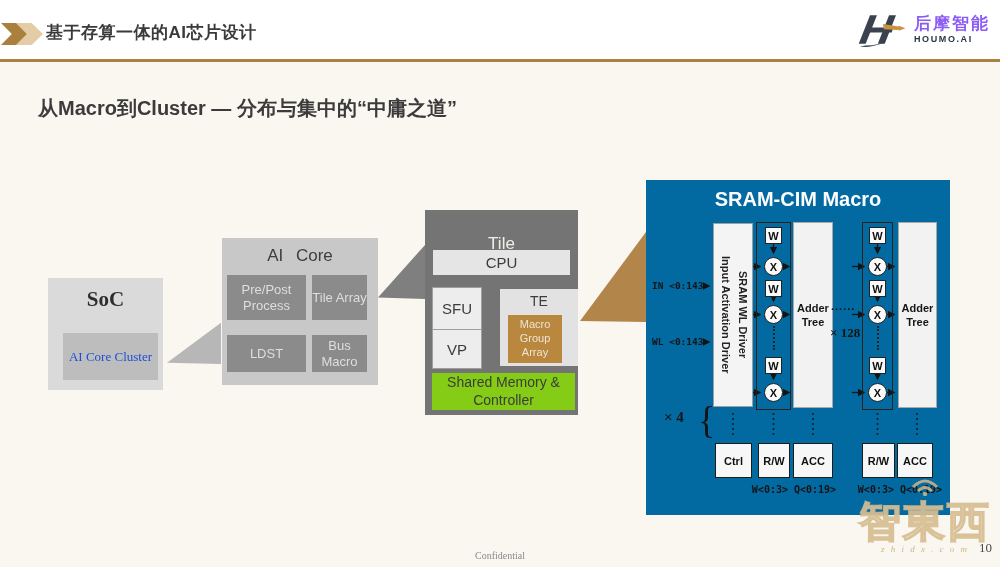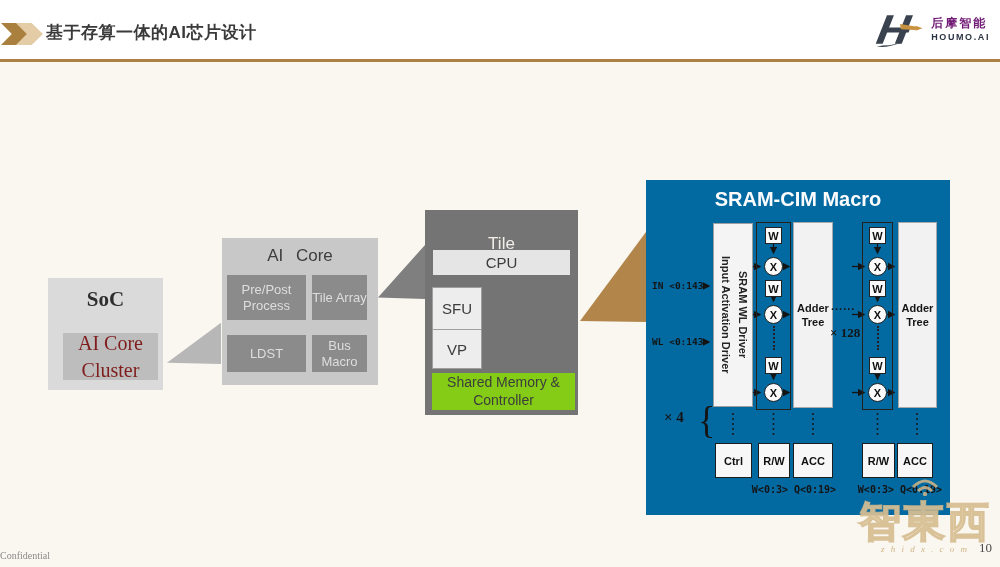--- a/index.html
+++ b/index.html
@@ -7,33 +7,33 @@
   .slide { position:relative; width:1000px; height:567px; background:#faf6f0; overflow:hidden; }
 
   
   .header { position:absolute; left:0; top:0; width:1000px; height:62px; background:#ffffff; border-bottom:3px solid #ab8243; }
   .chev { position:absolute; top:23px; width:27px; height:22px; clip-path:polygon(0 0,58% 0,100% 50%,58% 100%,0 100%,40% 50%); }
   .chev1 { left:1px; background:#aa803f; }
   .chev2 { left:16px; background:#e4cda6; }
   .header-title { position:absolute; left:46px; top:21px; font-size:17px; font-weight:bold; color:#3a3a3a; letter-spacing:0.5px; }
   .logo { position:absolute; right:10px; top:9px; display:flex; align-items:center; gap:5px; }
   .logo-text { display:flex; flex-direction:column; line-height:1.1; }
-  .logo-name { font-size:12px; font-weight:bold; color:#701a75; letter-spacing:2px; }
+  .logo-name { font-size:17px; font-weight:bold; color:#8b5cf6; letter-spacing:2px; }
   .logo-domain { font-size:9px; font-weight:bold; color:#2b3542; letter-spacing:1.6px; margin-top:2px; }
 
   .subtitle { position:absolute; left:38px; top:95px; font-size:20px; font-weight:bold; color:#3b3b3b; }
 
   
   .abs { position:absolute; }
   .ctr { display:flex; align-items:center; justify-content:center; text-align:center; }
 
   
   .soc { left:48px; top:278px; width:115px; height:112px; background:#dadada; }
   .soc-title { margin-top:9px; text-align:center; font-family:"Liberation Serif", serif; font-weight:bold; font-size:21px; color:#2e2e2e; }
-  .soc-cluster { position:absolute; left:15px; top:55px; width:95px; height:47px; background:#bdbdbd; font-family:"Liberation Serif", serif; font-size:20px; color:#7f1d1d; line-height:1.35; }
+  .soc-cluster { position:absolute; left:15px; top:55px; width:95px; height:47px; background:#bdbdbd; font-family:"Liberation Serif", serif; font-size:13px; color:#1d4ed8; line-height:1.35; }
   .wedge1 { left:167px; top:322px; width:54px; height:42px; background:#b7b7b7; clip-path:polygon(0 97%,100% 2%,100% 100%); }
 
   
   .aicore { left:222px; top:238px; width:156px; height:147px; background:#c8c8c8; }
   .aicore-title { margin-top:8px; text-align:center; font-size:17px; color:#3d3d3d; word-spacing:8px; }
   .ablock { position:absolute; background:#8b8b8b; color:#dedede; font-size:13px; line-height:1.2; }
   .ab0 { left:5px; top:37px; width:79px; height:45px; }
   .ab1 { left:90px; top:37px; width:55px; height:45px; }
   .ab2 { left:5px; top:97px; width:79px; height:37px; }
   .ab3 { left:90px; top:97px; width:55px; height:37px; }
@@ -76,21 +76,21 @@
   .b-ctrl { left:69px;  width:37px; }
   .b-rw1  { left:112px; width:32px; }
   .b-acc1 { left:147px; width:40px; }
   .b-rw2  { left:216px; width:33px; }
   .b-acc2 { left:251px; width:36px; }
   .wq { position:absolute; top:304px; font-family:"DejaVu Sans Mono", monospace; font-weight:bold; font-size:10px; color:#141414; text-align:center; white-space:nowrap; }
   .wq1 { left:104px; width:88px; }
   .wq2 { left:210px; width:88px; }
 
   
-  .confidential { position:absolute; left:0; top:550px; width:1000px; text-align:left; font-family:"Liberation Serif", serif; font-size:10px; color:#8a8a8a; }
+  .confidential { position:absolute; left:0; top:550px; width:1000px; text-align:center; font-family:"Liberation Serif", serif; font-size:10px; color:#8a8a8a; }
   .pagenum { position:absolute; right:8px; top:540px; font-family:"Liberation Serif", serif; font-size:13px; color:#4a4a4a; }
   .watermark { position:absolute; left:852px; top:478px; width:146px; height:82px; z-index:5; pointer-events:none; }
   .wm-text { position:absolute; left:0; top:16px; width:146px; text-align:center; font-size:42px; font-weight:bold; letter-spacing:2px;
              color:rgba(255,255,255,0.55); -webkit-text-stroke:1.5px rgba(210,183,135,0.85); }
   .wm-sub { position:absolute; left:0; top:66px; width:146px; text-align:center; font-family:"Liberation Serif", serif; font-style:italic; font-size:9px; letter-spacing:2px; color:rgba(200,170,115,0.85); }
   .wm-arcs { position:absolute; left:56px; top:0; }
 </style>
 </head>
 <body>
 
@@ -109,20 +109,21 @@
         <polygon points="30,17 48,20 52,22 47,24 31,23" fill="#c8923f"></polygon>
         <polygon points="48,19 56,22 48,25" fill="#c8923f"></polygon>
       </svg>
       <div class="logo-text">
         <span class="logo-name">后摩智能</span>
         <span class="logo-domain">HOUMO.AI</span>
       </div>
     </div>
   </div>
 
+  <div class="subtitle">从Macro到Cluster — 分布与集中的“中庸之道”</div>
 
   <div class="abs soc">
     <div class="soc-title">SoC</div>
     <div class="soc-cluster ctr">AI Core Cluster</div>
   </div>
   <div class="abs wedge1"></div>
 
   <div class="abs aicore">
     <div class="aicore-title">AI Core</div>
     <div class="ablock ab0 ctr">Pre/Post Process</div>
@@ -130,20 +131,24 @@
     <div class="ablock ab2 ctr">LDST</div>
     <div class="ablock ab3 ctr">Bus Macro</div>
   </div>
   <div class="abs wedge2"></div>
 
   <div class="abs tile">
     <div class="tile-title">Tile</div>
     <div class="abs t-cpu ctr">CPU</div>
     <div class="abs t-sfu ctr">SFU</div>
     <div class="abs t-vp ctr">VP</div>
+    <div class="abs t-te">
+      <div class="te-label">TE</div>
+      <div class="te-gold ctr">Macro Group Array</div>
+    </div>
     <div class="abs t-shared ctr">Shared Memory &amp; Controller</div>
   </div>
   <div class="abs wedge3"></div>
 
   <div class="abs macro">
     <div class="macro-title">SRAM-CIM Macro</div>
 
     <svg class="macro-arrows" viewBox="0 0 304 335">
       <defs>
         <marker id="ah" markerWidth="7" markerHeight="7" refX="5" refY="3" orient="auto">

